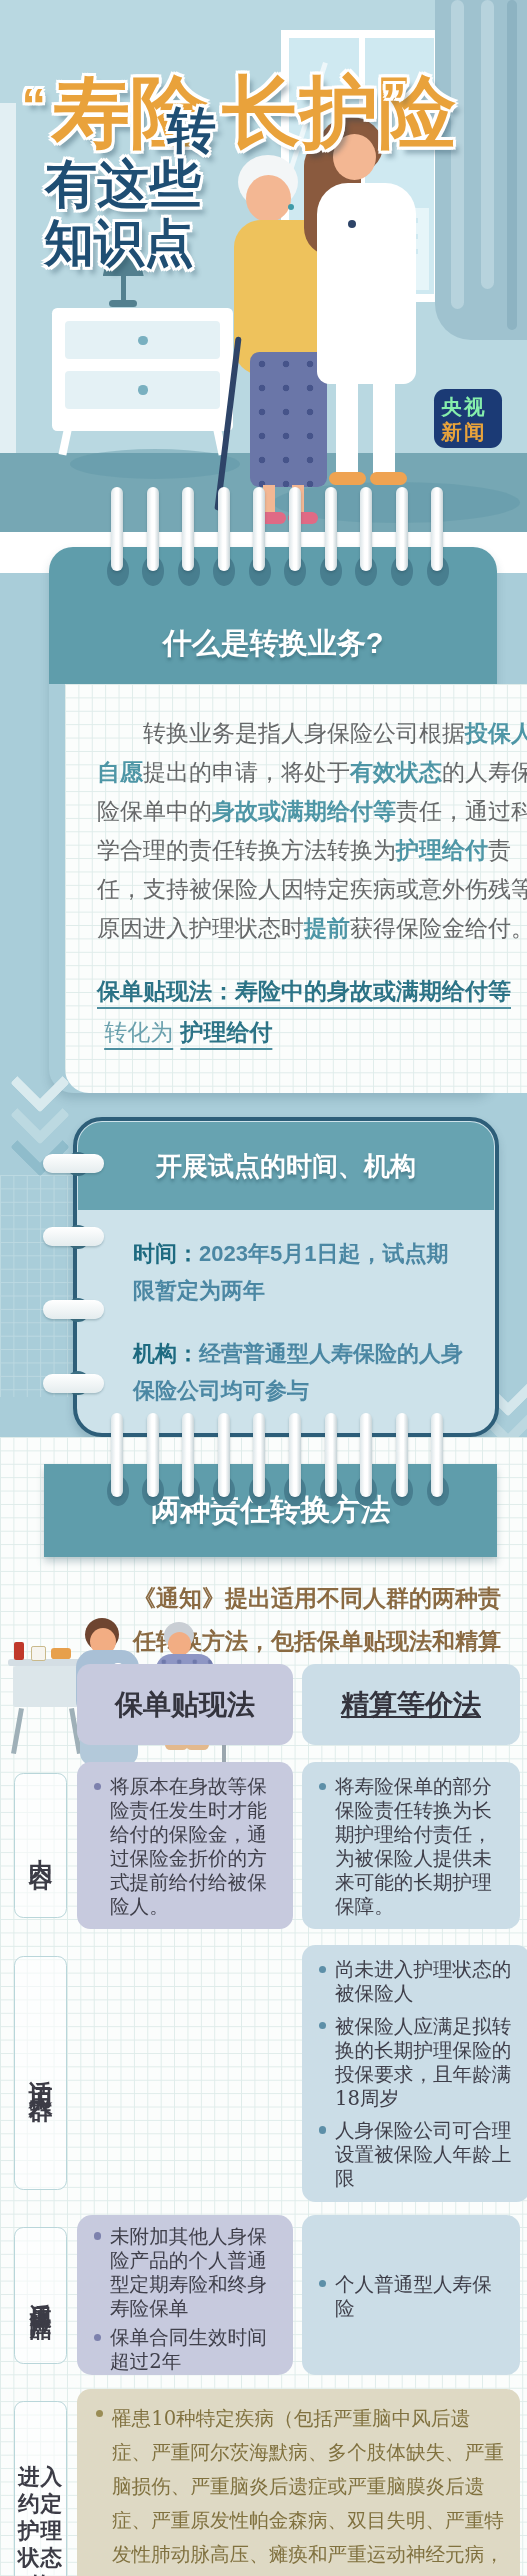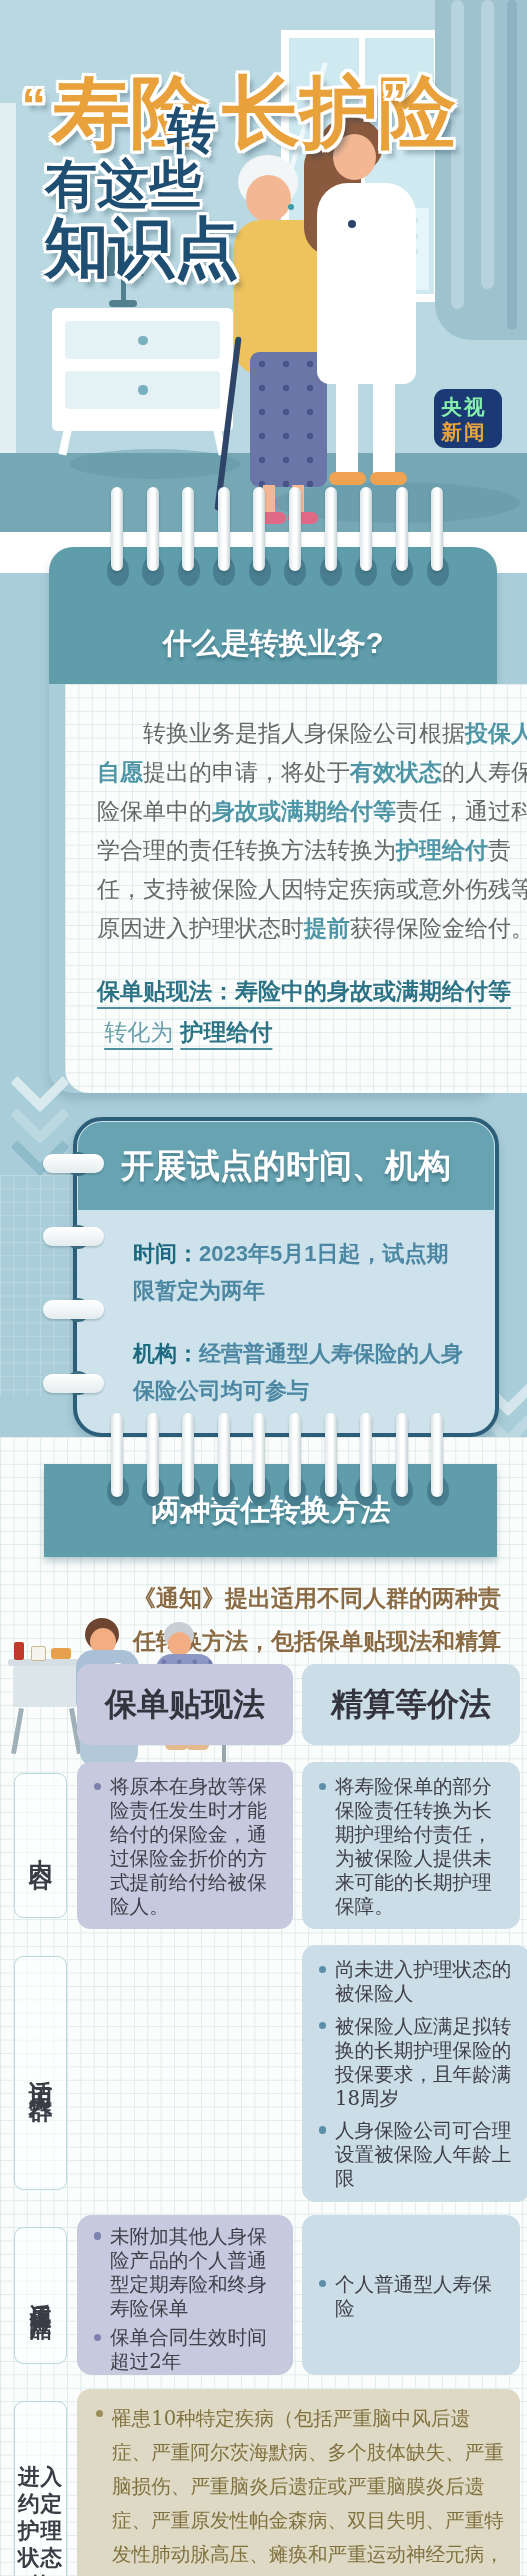--- a/index.html
+++ b/index.html
@@ -31,21 +31,21 @@
   .hl-strong{color:#2c7386;} .hl-mid{color:#6aa0ad;font-weight:400;margin:0 7.2px;}
   
   .rp{position:absolute;width:12.4px;height:84px;border-radius:6.2px;background:linear-gradient(90deg,#dde6e9,#ffffff 40%,#ffffff 62%,#c7d3d7);box-shadow:0 2.1px 2.6px rgba(35,70,82,.28);}
   .rh{position:absolute;width:21.6px;height:30px;border-radius:50%;background:#487e8f;}
   
   .chev{position:absolute;width:32px;height:32px;border-right:10.3px solid;border-bottom:10.3px solid;transform:rotate(45deg);border-radius:3.1px;}
   
   #card2{left:73px;top:1117px;width:426px;height:320px;background:#cde2ea;border:4.6px solid #2d5e79;border-radius:29px;box-sizing:border-box;box-shadow:0 5.2px 8.2px rgba(30,70,90,.2);}
   #card2-head{left:78px;top:1122px;width:416px;height:88px;background:#67a3b1;border-radius:24px 24px 0 0;
               display:flex;align-items:center;justify-content:center;}
-  #card2-head .card-title{font-size:33px;}
+  #card2-head .card-title{font-size:26px;}
   .c2row{position:absolute;left:133px;width:335px;margin:0;font-size:22px;line-height:37px;font-weight:700;}
   .c2lab{color:#1d6a80;} .c2txt{color:#4b87a3;}
   .hp{position:absolute;width:61px;height:18.5px;border-radius:9.3px;background:linear-gradient(180deg,#ffffff,#e4ecee);box-shadow:0 1.5px 2.1px rgba(35,70,82,.25);}
   .hh{position:absolute;width:24px;height:24px;border-radius:50%;background:#3c6f85;}
   
   #paper{left:0;top:1437px;width:528px;height:2021px;}
   #banner3{left:44px;top:1464px;width:453px;height:93px;background:#5f9dab;box-shadow:0 5.2px 7.2px rgba(35,75,90,.25);
            display:flex;align-items:center;justify-content:center;}
   #banner3 .card-title{font-size:30px;}
   #intro{left:133px;top:1577px;width:373px;margin:0;font-size:23px;line-height:43px;font-weight:700;color:#8a6a42;}
@@ -53,21 +53,21 @@
   .cell{position:absolute;border-radius:13.4px;box-sizing:border-box;padding:13.4px 14.4px 10.3px 15.5px;overflow:hidden;}
   .c1{background:#c7cade;} .c2{background:#cbdde7;} .beige{background:#ded9c4;padding:13.4px 15.5px 10.3px 17.5px;}
   .cell ul{margin:0;padding:0;list-style:none;}
   .cell li{position:relative;padding-left:17.5px;font-size:19.6px;line-height:24px;color:#3f3f4a;margin-bottom:8.2px;
            font-family:"DejaVu Serif","Liberation Serif",serif;}
   .cell li::before{content:"";position:absolute;left:1px;top:7.2px;width:7.7px;height:7.7px;border-radius:50%;background:#7d81ad;}
   .c2 li::before{background:#5d8fa8;}
   .beige li::before{background:#9a8d55;}
   .beige li{line-height:34px;margin-bottom:15.5px;}
   .olive{color:#80713f !important;}
-  .thead{display:flex;align-items:center;justify-content:center;font-size:32px;font-weight:700;color:#34343e;
+  .thead{display:flex;align-items:center;justify-content:center;font-size:28px;font-weight:700;color:#34343e;
          font-family:"DejaVu Serif","Liberation Serif",serif;padding:0;}
   .lab{position:absolute;left:14px;width:53px;background:rgba(255,255,255,.55);border:1.5px solid #b9d6da;border-radius:9.3px;
        display:flex;align-items:center;justify-content:center;font-size:24px;font-weight:700;color:#3c3c46;
        box-sizing:border-box;font-family:"DejaVu Serif","Liberation Serif",serif;text-align:center;}
   .vert{writing-mode:vertical-rl;text-orientation:upright;letter-spacing:6.2px;}
   .prelines{white-space:pre-line;}
   .lab.prelines{font-size:21.6px;line-height:27px;letter-spacing:1px;}
   .patch{background-image:linear-gradient(#cfe4e9 0.5px,transparent 0.5px),linear-gradient(90deg,#cfe4e9 0.5px,transparent 0.5px);background-size:13.4px 13.4px;opacity:.5;}
 </style>
 </head>
@@ -136,21 +136,21 @@
     <div class="abs" style="left:30px;top:355px;width:37px;height:13.4px;background:#efa352;border-radius:6.7px;"></div>
     <div class="abs" style="left:71px;top:355px;width:37px;height:13.4px;background:#efa352;border-radius:6.7px;"></div>
   </div>
 
   <div class="abs outline-txt orange" style="left:21.6px;top:77px;font-size:49px;">“</div>
   <div class="abs outline-txt orange" style="left:52px;top:61px;font-size:78px;">寿险</div>
   <div class="abs outline-txt navy" style="left:167px;top:98px;font-size:49px;">转</div>
   <div class="abs outline-txt orange" style="left:222px;top:61px;font-size:78px;">长护险</div>
   <div class="abs outline-txt orange" style="left:382px;top:72px;font-size:49px;">”</div>
   <div class="abs outline-txt navy" style="left:45px;top:150px;font-size:52px;">有这些</div>
-  <div class="abs outline-txt navy" style="left:44px;top:204px;font-size:65px;">知识点</div>
+  <div class="abs outline-txt navy" style="left:44px;top:210px;font-size:50px;">知识点</div>
 
   <div class="abs" id="logo">
     <div style="color:#86efac;">央视</div>
     <div style="color:#e8a33b;">新闻</div>
   </div>
 
   <div class="abs" id="white-band"></div>
   <div class="abs" id="card1"></div>
   <div class="abs" id="card1-head">
     <div class="card-title">什么是转换业务?</div>
@@ -258,21 +258,21 @@
     <div class="abs circle" style="left:160px;top:14.4px;width:23px;height:24px;background:#f2ad83;"></div>
     <div class="abs" style="left:148px;top:36px;width:58px;height:58px;background:radial-gradient(#6f79ab 2.1px,transparent 2.6px),#8e96c4;background-size:15.5px 15.5px;border-radius:15.5px;"></div>
     <div class="abs" style="left:163px;top:93px;width:9.3px;height:30px;background:#f2ad83;"></div>
     <div class="abs" style="left:181px;top:93px;width:9.3px;height:30px;background:#f2ad83;"></div>
     <div class="abs" style="left:157px;top:120px;width:23px;height:12.4px;background:#e3b98d;border-radius:5.2px;"></div>
     <div class="abs" style="left:178px;top:120px;width:23px;height:12.4px;background:#e3b98d;border-radius:5.2px;"></div>
     <div class="abs" style="left:214px;top:62px;width:4.6px;height:88px;background:#9aa6ae;border-radius:2.6px;"></div>
   </div>
 
   <div class="cell c1 thead" style="left:77px;top:1664px;width:216px;height:81px;">保单贴现法</div>
-  <div class="cell c2 thead" style="left:302px;top:1664px;width:218px;height:81px;">精算等价法</div>
+  <div class="cell c2 thead" style="left:302px;top:1664px;width:218px;height:81px;text-decoration:underline;">精算等价法</div>
 
   <div class="lab vert" style="top:1773px;height:145px;">内容</div>
   <div class="cell c1" style="left:77px;top:1762px;width:216px;height:167px;">
     <ul>
         <li>将原本在身故等保险责任发生时才能给付的保险金，通过保险金折价的方式提前给付给被保险人。</li>
       </ul>
   </div>
   <div class="cell c2" style="left:302px;top:1762px;width:218px;height:167px;">
     <ul>
         <li>将寿险保单的部分保险责任转换为长期护理给付责任，为被保险人提供未来可能的长期护理保障。</li>

